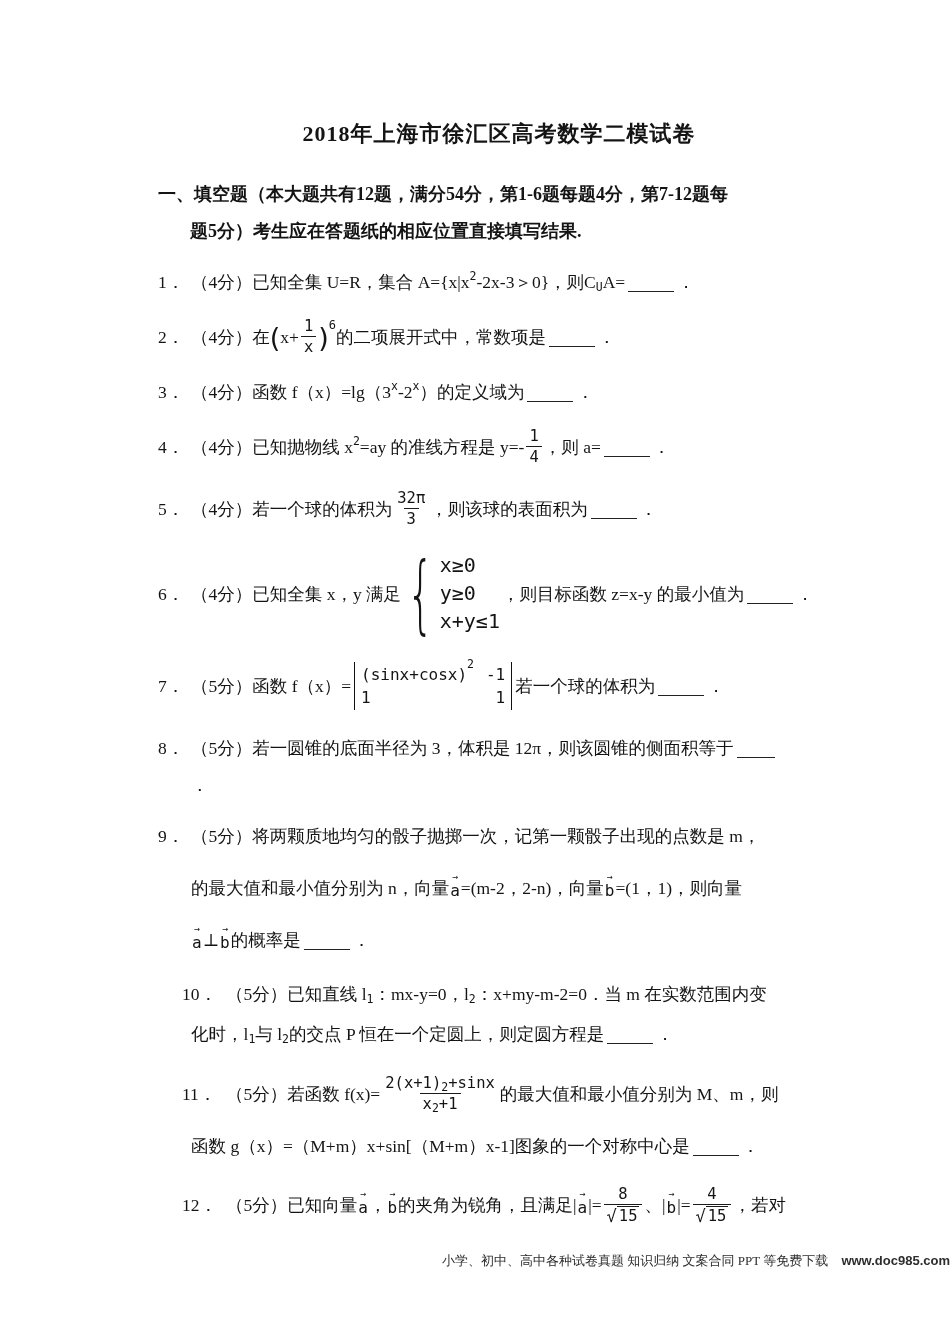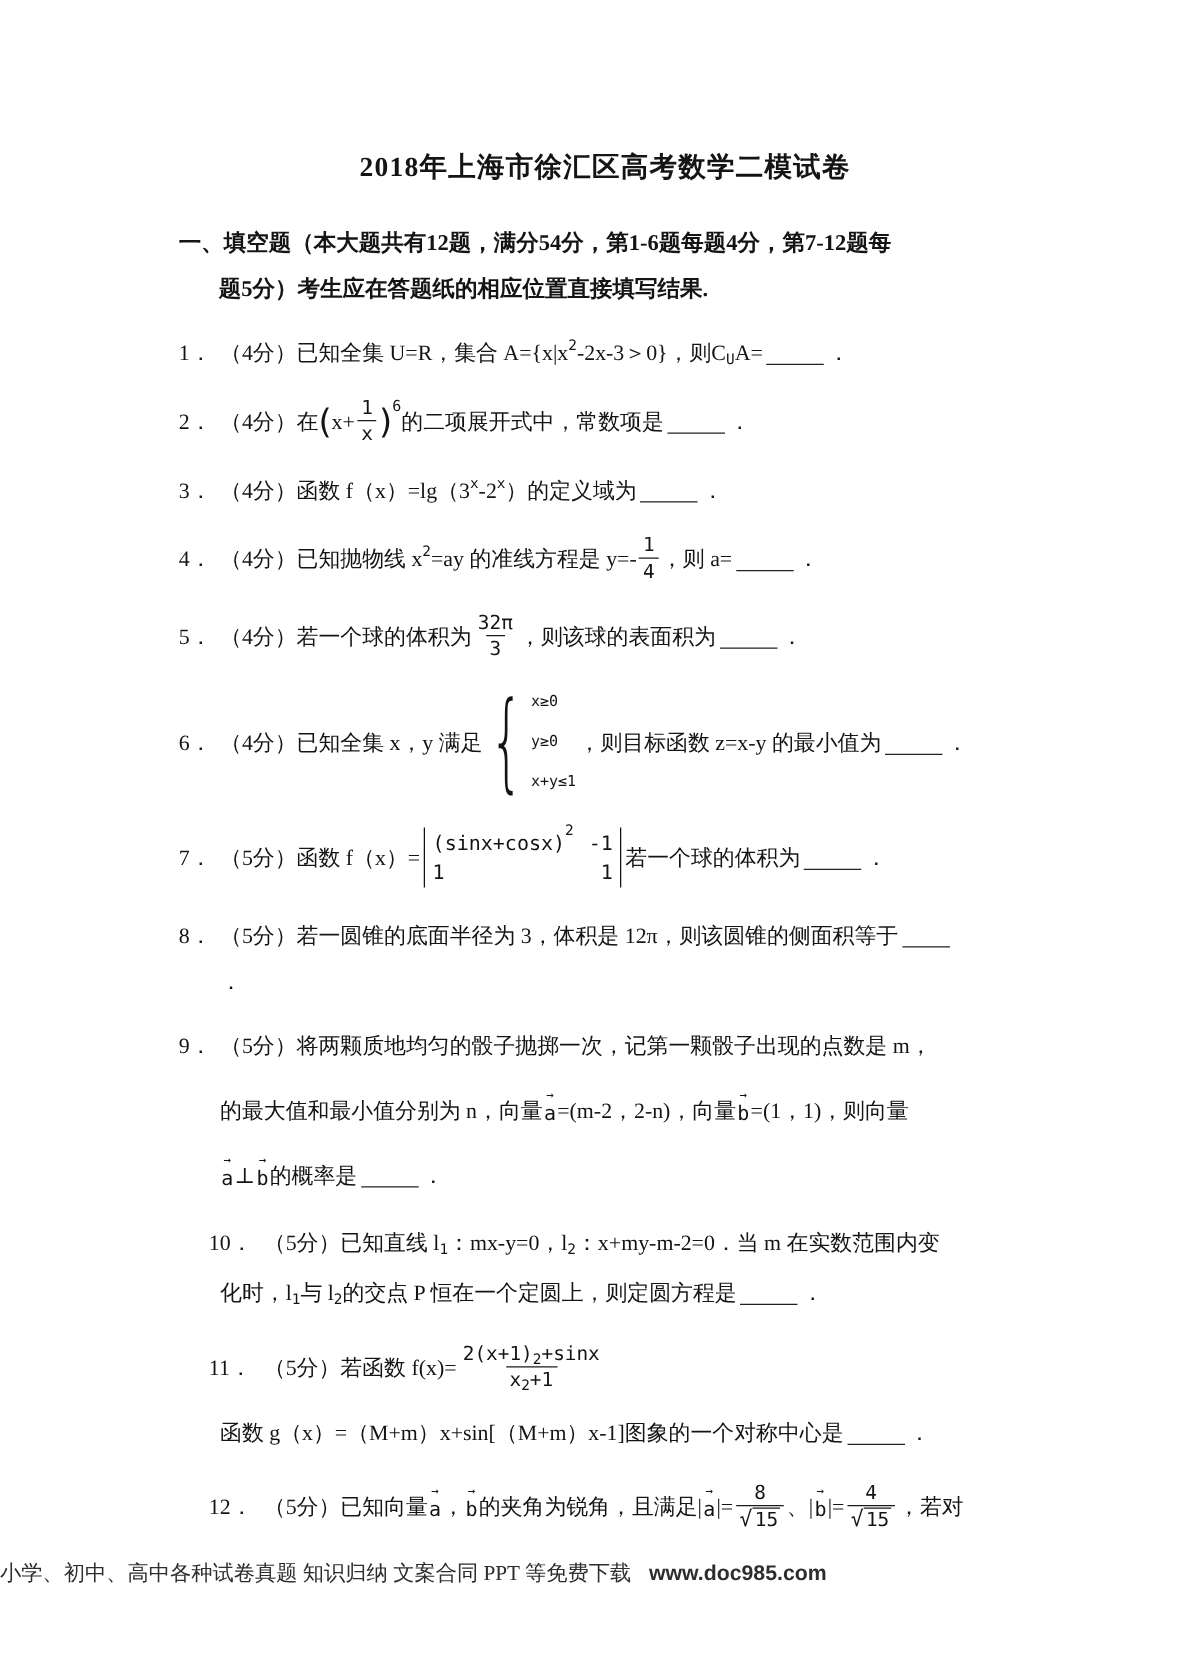--- a/index.html
+++ b/index.html
@@ -1,21 +1,21 @@
 <!DOCTYPE html>
 <html><head>
 <meta charset="utf-8">
 <style>
   html,body{margin:0;padding:0;}
   body{
     width:950px;height:1344px;background:#ffffff;color:#141414;
     font-family:"Liberation Serif","DejaVu Serif",serif;
     position:relative;overflow:hidden;
   }
-  .content{position:absolute;left:143px;top:118px;width:682px;}
+  .content{position:absolute;left:158px;top:118px;width:682px;}
   .title{
     text-align:center;font-weight:700;font-size:22px;line-height:32px;
     margin:0 0 26px 0;letter-spacing:1px;
   }
   .sec{font-weight:700;font-size:18px;line-height:37px;margin-bottom:12px;}
   .sec .l2{padding-left:32px;}
   .q{margin-bottom:8px;}
   .line{display:flex;align-items:center;min-height:40px;}
   .line>span{white-space:pre;}
   .t{font-size:17.5px;}
@@ -33,40 +33,40 @@
         font-family:"DejaVu Sans Mono",monospace;font-size:15.5px;line-height:1.2;margin:0 2px;}
   .frac .fn{padding:0 3px;display:inline-flex;align-items:flex-end;}
   .frac .fd{border-top:1.3px solid #1a1a1a;padding:1px 3px 0 3px;display:inline-flex;align-items:flex-end;}
   
   .bigp{font-size:27px;font-weight:400;line-height:1;font-family:"DejaVu Sans",sans-serif;}
   sup.hi{font-size:12px;line-height:0;position:relative;top:-12px;font-family:"DejaVu Sans Mono",monospace;}
   
   .sys{display:inline-flex;align-items:center;margin:0 2px;}
   .sys-brace{font-size:86px;line-height:0.92;font-family:"DejaVu Sans",sans-serif;
              transform:scaleX(0.5);transform-origin:center;margin:0 -8px 0 -10px;font-weight:300;}
-  .sys-rows{display:flex;flex-direction:column;gap:18px;
-            font-family:"DejaVu Sans Mono",monospace;font-size:12px;line-height:1.15;}
+  .sys-rows{display:flex;flex-direction:column;gap:5px;
+            font-family:"DejaVu Sans Mono",monospace;font-size:20px;line-height:1.15;}
   
   .det{display:inline-flex;align-items:flex-end;margin:0 3px;}
   .det-body{display:grid;grid-template-columns:auto auto;column-gap:12px;row-gap:3px;
             border-left:1.6px solid #111;border-right:1.6px solid #111;padding:3px 6px;
             font-family:"DejaVu Sans Mono",monospace;font-size:16px;line-height:1.2;}
   .det-body .c2{text-align:right;}
   
   .vec{position:relative;display:inline-block;font-family:"DejaVu Sans Mono",monospace;
        font-size:16px;padding:0 1px;margin-top:4px;}
   .vec .arr{position:absolute;top:-9px;left:50%;transform:translateX(-50%);
             font-size:10px;line-height:1;letter-spacing:0;}
   
   .sq{display:inline-flex;align-items:flex-end;}
   .sq .sgn{font-size:17px;line-height:1;}
   .sq .rad{border-top:1.3px solid #1a1a1a;padding:0 2px;}
   .footer{
-    position:absolute;left:0;bottom:74px;width:100%;text-align:left;
-    font-size:17px;color:#2d2d2d;
+    position:absolute;left:0;bottom:74px;width:100%;text-align:right;
+    font-size:13px;color:#2d2d2d;
   }
   .footer .url{font-weight:700;margin-left:10px;font-family:"Liberation Sans",sans-serif;}
 </style>
 </head>
 <body>
 
 <div class="content">
 
   <div class="title">2018年上海市徐汇区高考数学二模试卷</div>
 
@@ -239,20 +239,21 @@
   </div>
 
   <div class="q">
     <div class="line" style="min-height:64px;">
       <span class="qnum wide">11．</span>
       <span class="t">（5分）若函数 f(x)=</span>
       <span class="frac">
         <span class="fn"><span>2(x+1)</span><sup class="s">2</sup><span>+sinx</span></span>
         <span class="fd"><span>x</span><sup class="s">2</sup><span>+1</span></span>
       </span>
+      <span class="t">的最大值和最小值分别为 M、m，则</span>
     </div>
     <div class="line cont">
       <span class="t">函数 g（x）=（M+m）x+sin[（M+m）x-1]图象的一个对称中心是</span>
       <span class="blank"></span>
       <span class="t">．</span>
     </div>
   </div>
 
   <div class="q">
     <div class="line" style="min-height:62px;">

